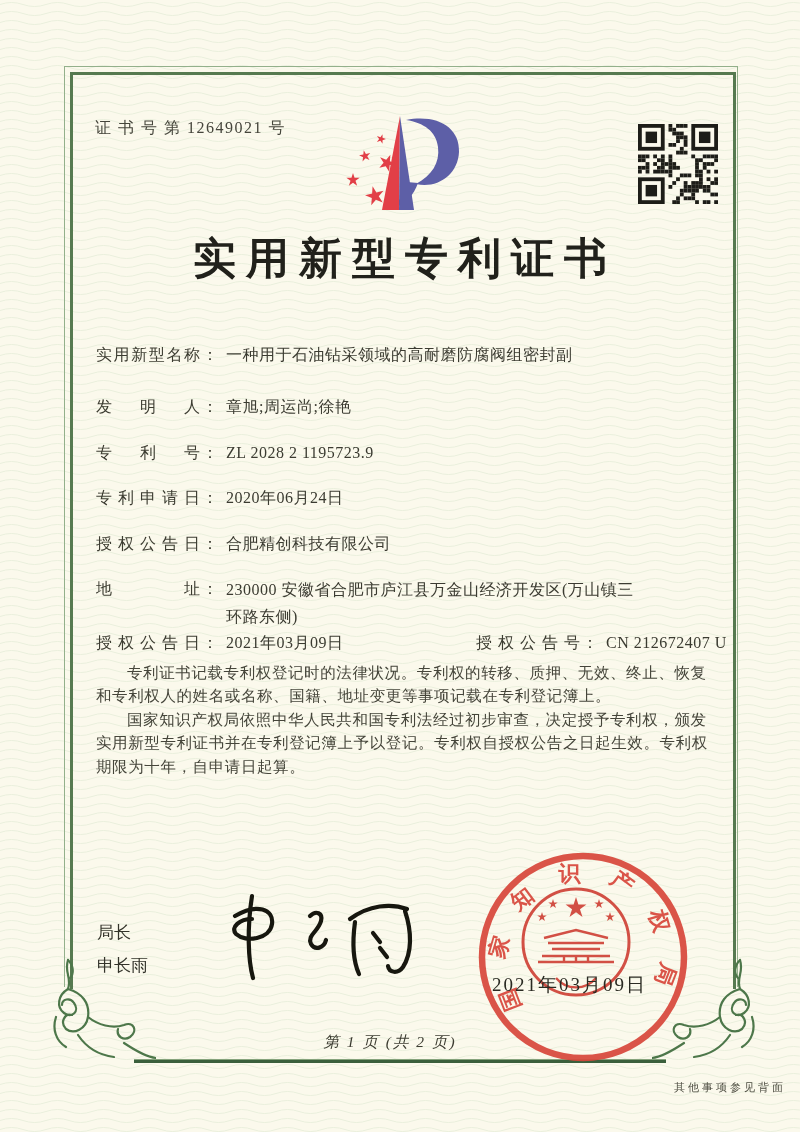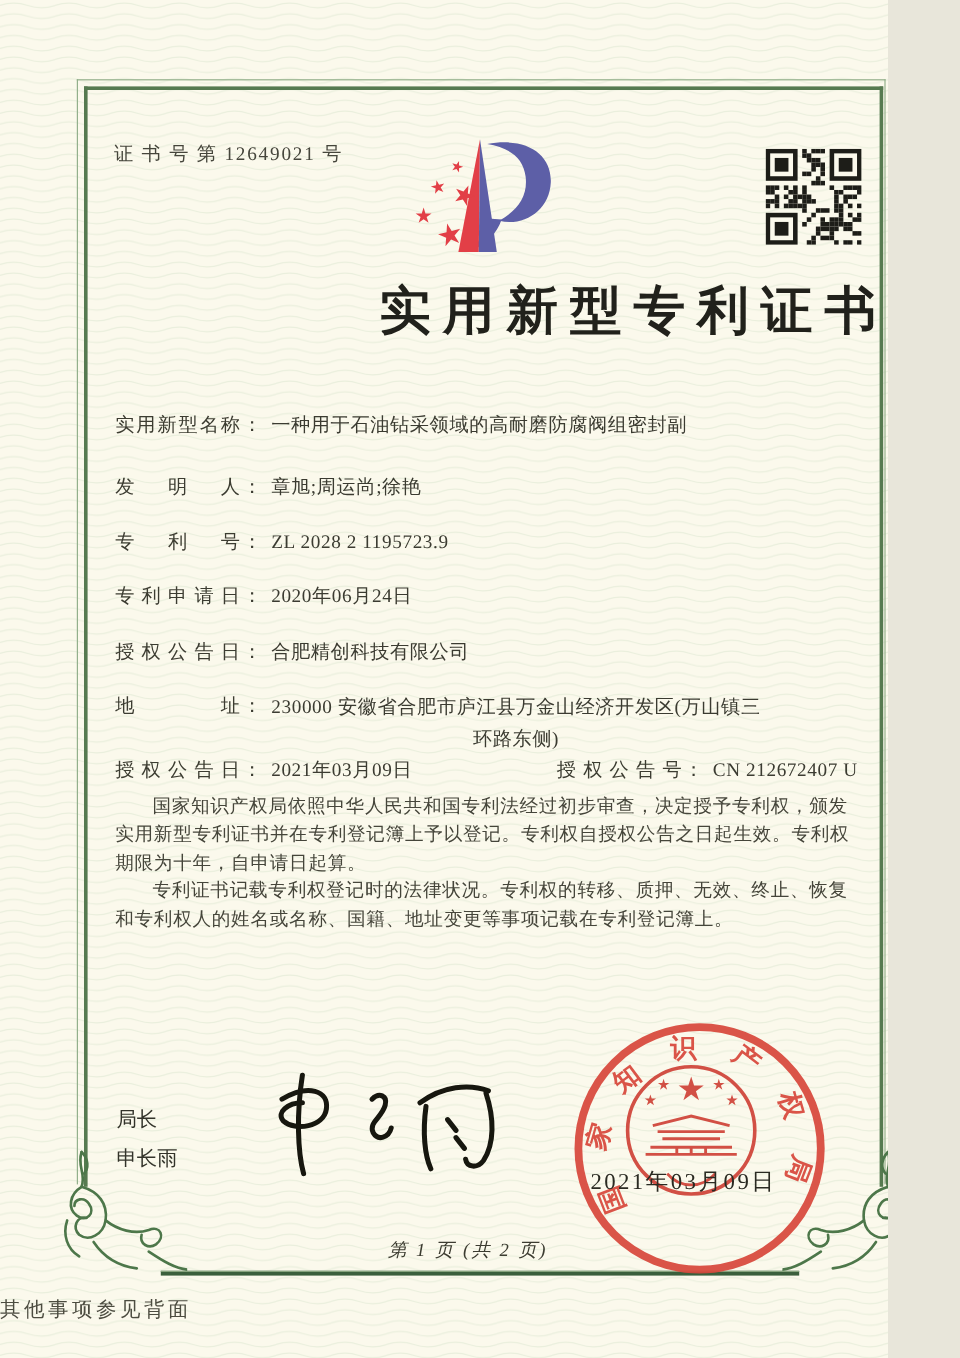--- a/index.html
+++ b/index.html
@@ -1,62 +1,62 @@
 <!DOCTYPE html>
 <html><head>
 <meta charset="utf-8">
 <style>
   html,body{margin:0;padding:0;background:#e8e6da;}
   .page{
     position:relative;
-    width:740px;height:1132px;
+    width:800px;height:1132px;
     background:#fbf9ec;
     overflow:hidden;
     font-family:"Liberation Serif","DejaVu Serif",serif;
     color:#3c3c31;
   }
   .waves{position:absolute;left:0;top:0;z-index:0;}
   
   .frame-outer{position:absolute;left:64px;top:66px;width:672px;height:920px;
     border-top:1.5px solid #93b08b;border-left:1.5px solid #93b08b;border-right:1.5px solid #93b08b;z-index:1;}
   .frame-inner{position:absolute;left:70px;top:72px;width:660px;height:914px;
     border-top:3px solid #567a50;border-left:3px solid #567a50;border-right:3px solid #567a50;z-index:1;}
   .cert-no{position:absolute;left:95px;top:118px;font-size:16px;letter-spacing:1.5px;color:#45453b;z-index:2;}
   .logo{position:absolute;left:336px;top:112px;z-index:2;}
   .qr{position:absolute;left:638px;top:124px;z-index:2;}
-  .title{position:absolute;left:0;top:230px;width:100%;margin:0;text-align:right;
+  .title{position:absolute;left:0;top:230px;width:100%;margin:0;text-align:center;
     font-size:43px;font-weight:600;letter-spacing:10px;padding-left:10px;box-sizing:border-box;
     color:#21211b;z-index:2;}
   .row{position:absolute;left:96px;font-size:16px;line-height:26px;z-index:2;white-space:nowrap;}
   .row .lab{display:inline-block;width:104px;text-align:justify;text-align-last:justify;color:#3c3c31;}
   .row .colon{margin:0 2px 0 2px;}
   .row .val{display:inline-block;vertical-align:top;margin-left:6px;color:#3b3b31;letter-spacing:.5px;}
   .row.r-name{top:342px}.row.r-inv{top:394px}.row.r-pno{top:440px}
   .row.r-fdate{top:485px}.row.r-holder{top:531px}
   .row.r-addr{top:576px;white-space:normal;}
-  .row.r-addr .val{width:408px;line-height:27px;text-align:center;}
+  .row.r-addr .val{width:408px;line-height:27px;}
   .row.r-grant{top:630px}
-  .grant2{position:absolute;left:368px;top:0;}
+  .grant2{position:absolute;left:380px;top:0;}
   .grant2 .lab{width:104px;}
   .paras{position:absolute;left:96px;top:661px;width:612px;z-index:2;}
   .paras p{margin:0;font-size:15.5px;line-height:23.4px;text-indent:2em;
     color:#45453a;letter-spacing:.6px;}
   .signer{position:absolute;left:97px;top:916px;font-size:17px;line-height:33px;color:#33332a;z-index:2;}
   .signature{position:absolute;left:222px;top:888px;z-index:2;}
   .seal{position:absolute;left:472px;top:846px;z-index:3;opacity:.92;}
   .seal-date{position:absolute;left:492px;top:972px;font-size:19px;letter-spacing:2px;color:#2a2a22;z-index:4;}
   .flourish{position:absolute;z-index:2;}
   .flourish.fl-left{left:44px;top:958px;}
   .flourish.fl-right{left:652px;top:958px;transform:scaleX(-1);}
   .bottom-rule{position:absolute;left:134px;top:1059px;width:532px;height:2.5px;
     background:#3a5f3c;border-top:1px solid #86a37d;z-index:1;}
   .page-info{position:absolute;left:0;top:1032px;width:780px;text-align:center;
     font-size:15.5px;letter-spacing:2px;color:#3c3c31;z-index:2;font-style:italic;}
-  .back-note{position:absolute;left:0;top:1080px;width:786px;text-align:left;
-    font-size:17px;letter-spacing:3px;color:#4c4c40;z-index:2;}
+  .back-note{position:absolute;left:0;top:1080px;width:786px;text-align:right;
+    font-size:11px;letter-spacing:3px;color:#4c4c40;z-index:2;}
 </style>
 </head>
 <body>
 
 <div class="page">
 
   <svg class="waves" width="800" height="1132" aria-hidden="true">
     <defs>
       <pattern id="wv" width="46" height="9" patternUnits="userSpaceOnUse">
         <path d="M0,4.5 Q11.5,0.5 23,4.5 T46,4.5" fill="none" stroke="#e0e9d4" stroke-width="1"></path>
@@ -236,22 +236,22 @@
     <span class="lab">地址</span><span class="colon">：</span><span class="val">230000 安徽省合肥市庐江县万金山经济开发区(万山镇三环路东侧)</span>
   </div>
   <div class="row r-grant">
     <span class="lab">授权公告日</span><span class="colon">：</span><span class="val">2021年03月09日</span>
     <span class="grant2">
       <span class="lab">授权公告号</span><span class="colon">：</span><span class="val">CN 212672407 U</span>
     </span>
   </div>
 
   <div class="paras">
+    <p>专利证书记载专利权登记时的法律状况。专利权的转移、质押、无效、终止、恢复和专利权人的姓名或名称、国籍、地址变更等事项记载在专利登记簿上。</p>
     <p>国家知识产权局依照中华人民共和国专利法经过初步审查，决定授予专利权，颁发实用新型专利证书并在专利登记簿上予以登记。专利权自授权公告之日起生效。专利权期限为十年，自申请日起算。</p>
-    <p>专利证书记载专利权登记时的法律状况。专利权的转移、质押、无效、终止、恢复和专利权人的姓名或名称、国籍、地址变更等事项记载在专利登记簿上。</p>
   </div>
 
   <div class="signer">
     <div>局长</div>
     <div>申长雨</div>
   </div>
 
   <svg class="signature" width="200" height="98" viewBox="0 0 200 98">
     <g fill="none" stroke="#17170f" stroke-width="4.2" stroke-linecap="round" stroke-linejoin="round">
       <path d="M30,8 C25,40 26,72 31,90"></path>

